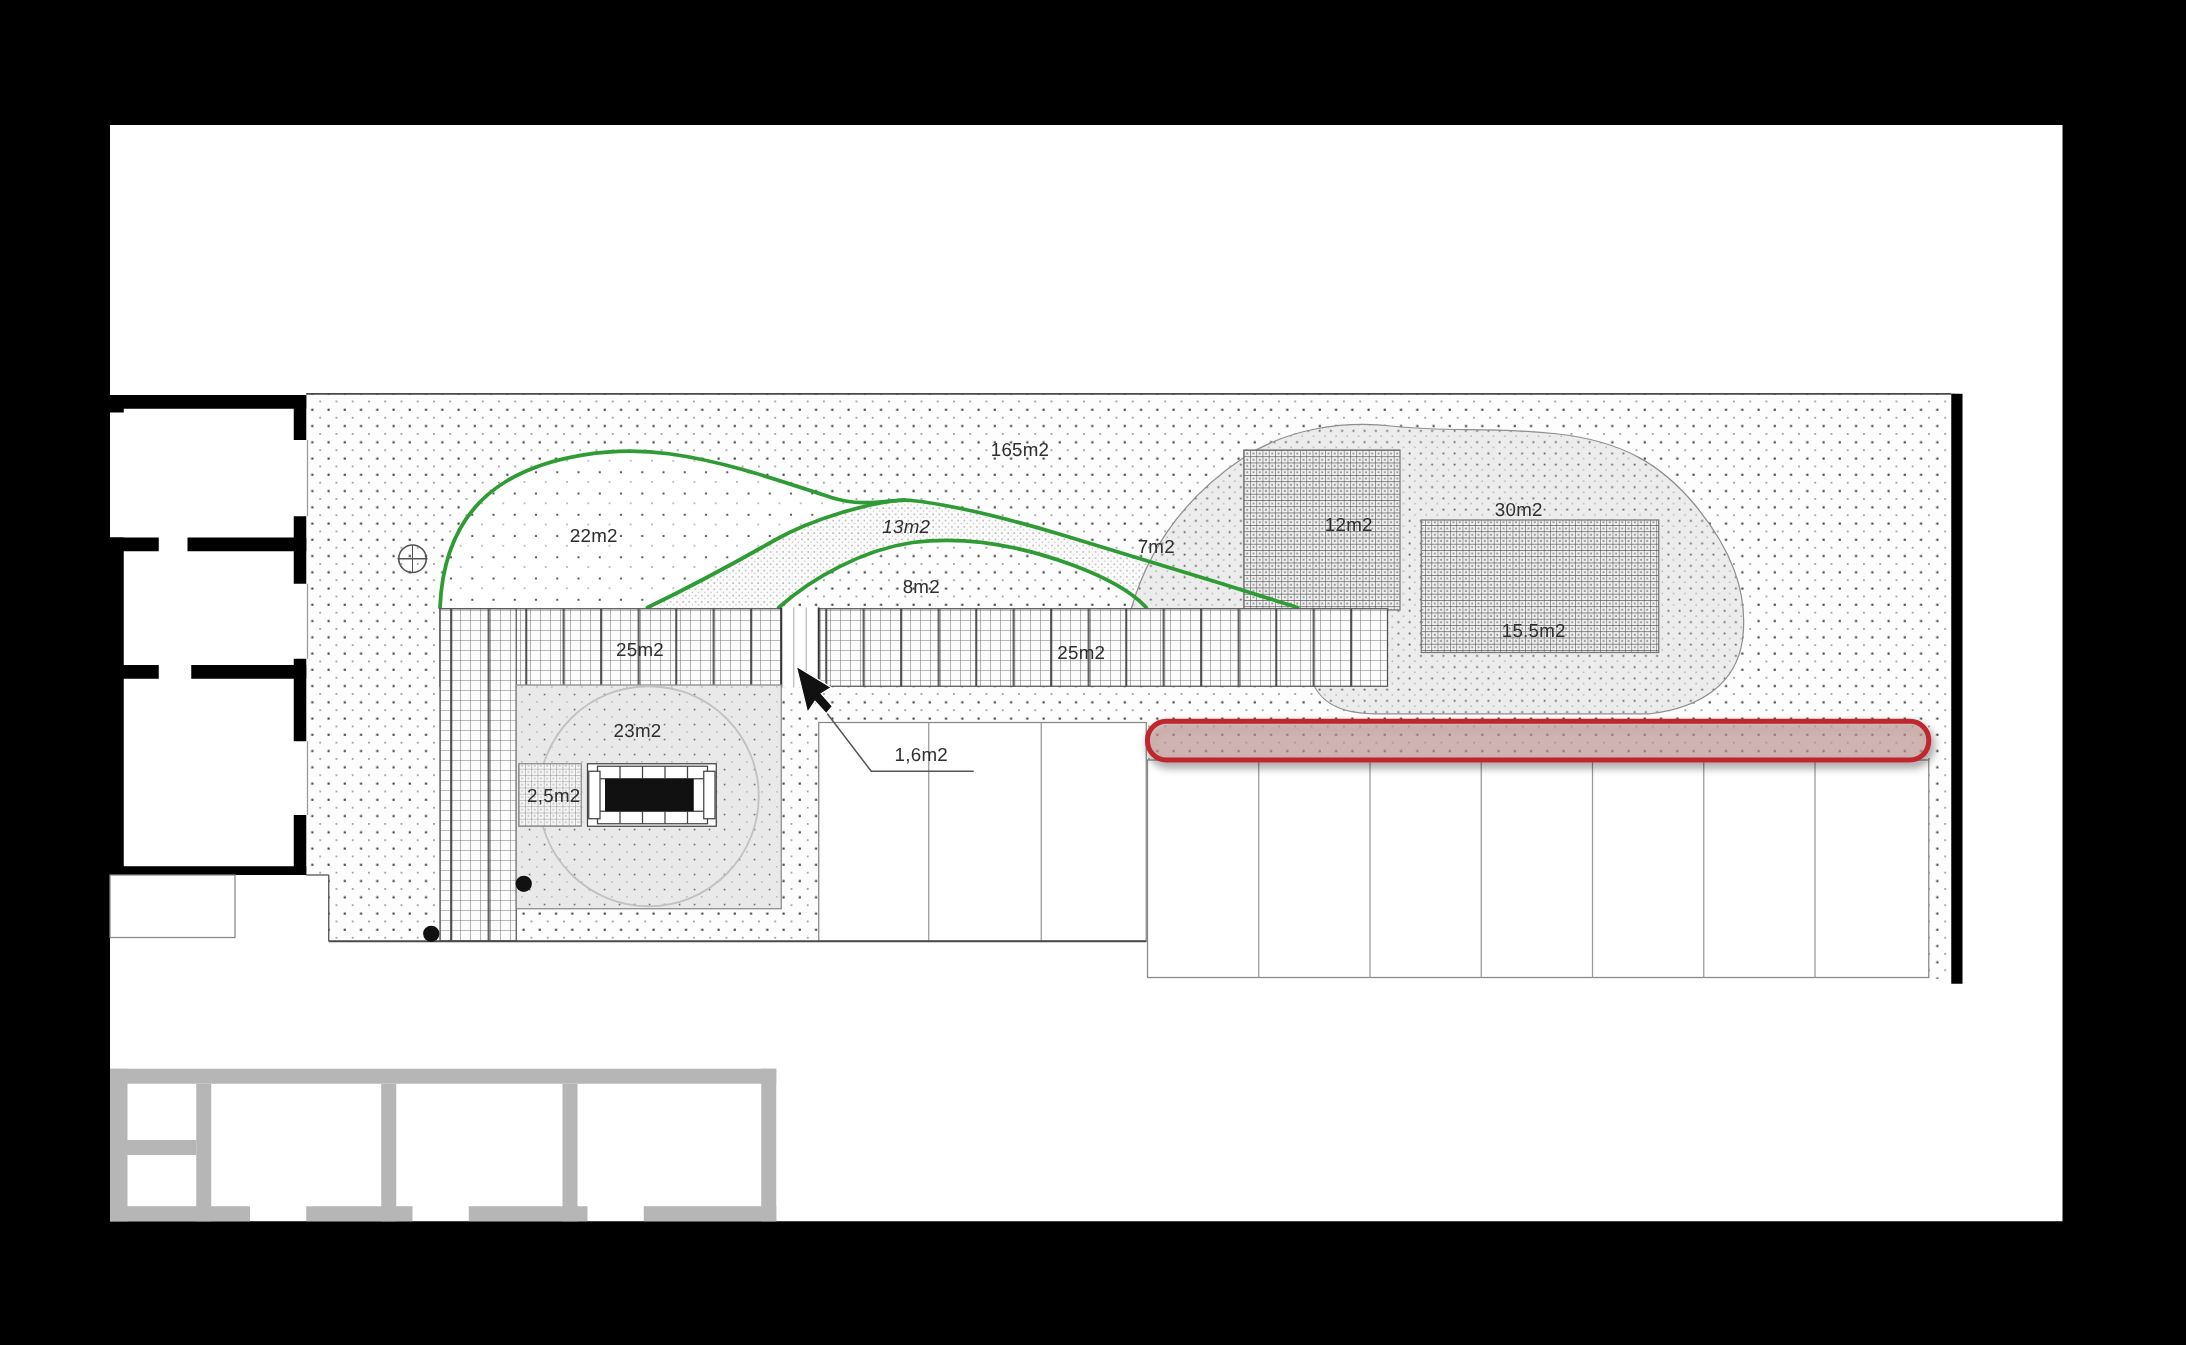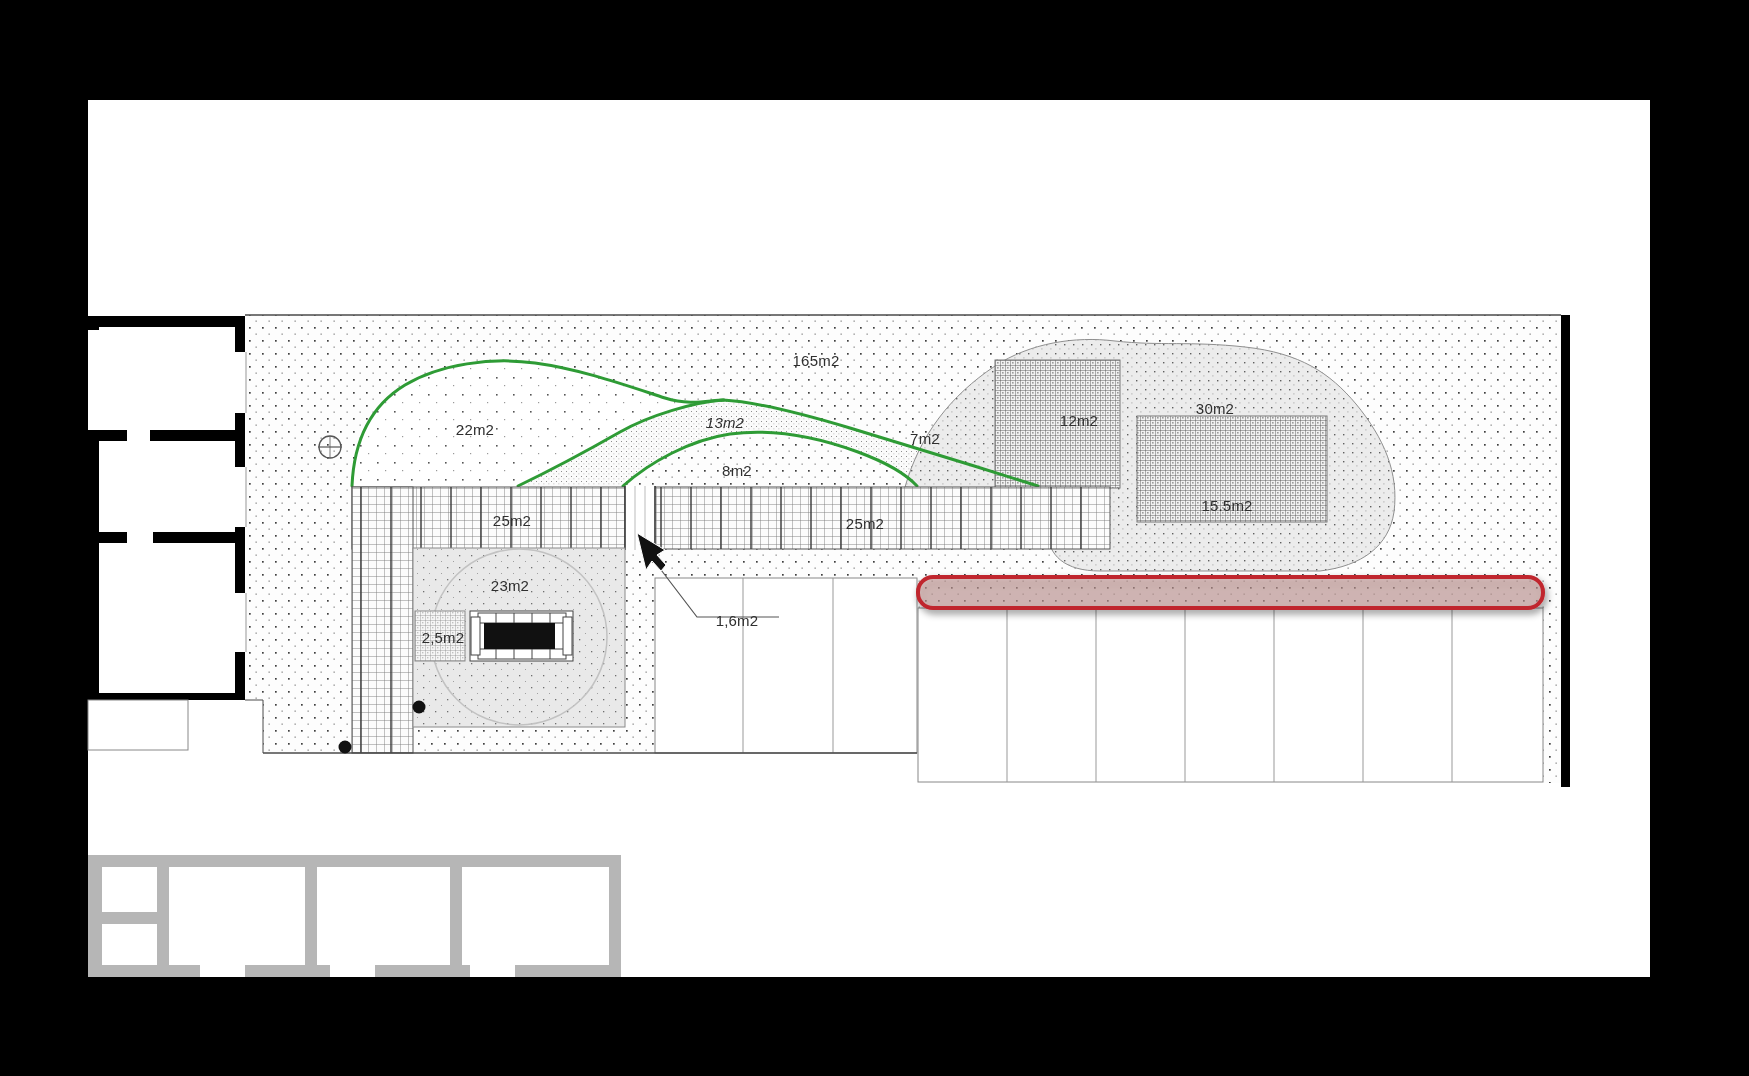--- a/index.html
+++ b/index.html
@@ -211,16 +211,16 @@
 <div class="area-label" style="left:475px;top:429px;">22m2</div>
 <div class="area-label" style="left:725px;top:422px;font-style:italic;">13m2</div>
 <div class="area-label" style="left:925px;top:438px;">7m2</div>
 <div class="area-label" style="left:715px;top:470px;margin-left:22px;">8m2</div>
 <div class="area-label" style="left:1215px;top:386px;margin-top:22px;">30m2</div>
 <div class="area-label" style="left:1079px;top:420px;">12m2</div>
 <div class="area-label" style="left:1227px;top:469px;margin-top:36px;">15.5m2</div>
 <div class="area-label" style="left:512px;top:520px;">25m2</div>
 <div class="area-label" style="left:865px;top:523px;">25m2</div>
 <div class="area-label" style="left:510px;top:585px;">23m2</div>
-<div class="area-label" style="left:737px;top:620px;">1,6m2</div>
+<div class="area-label" style="left:737px;top:604px;">1,6m2</div>
 <div class="area-label" style="left:443px;top:637px;">2,5m2</div>
 
 </div>
 
 </body></html>

